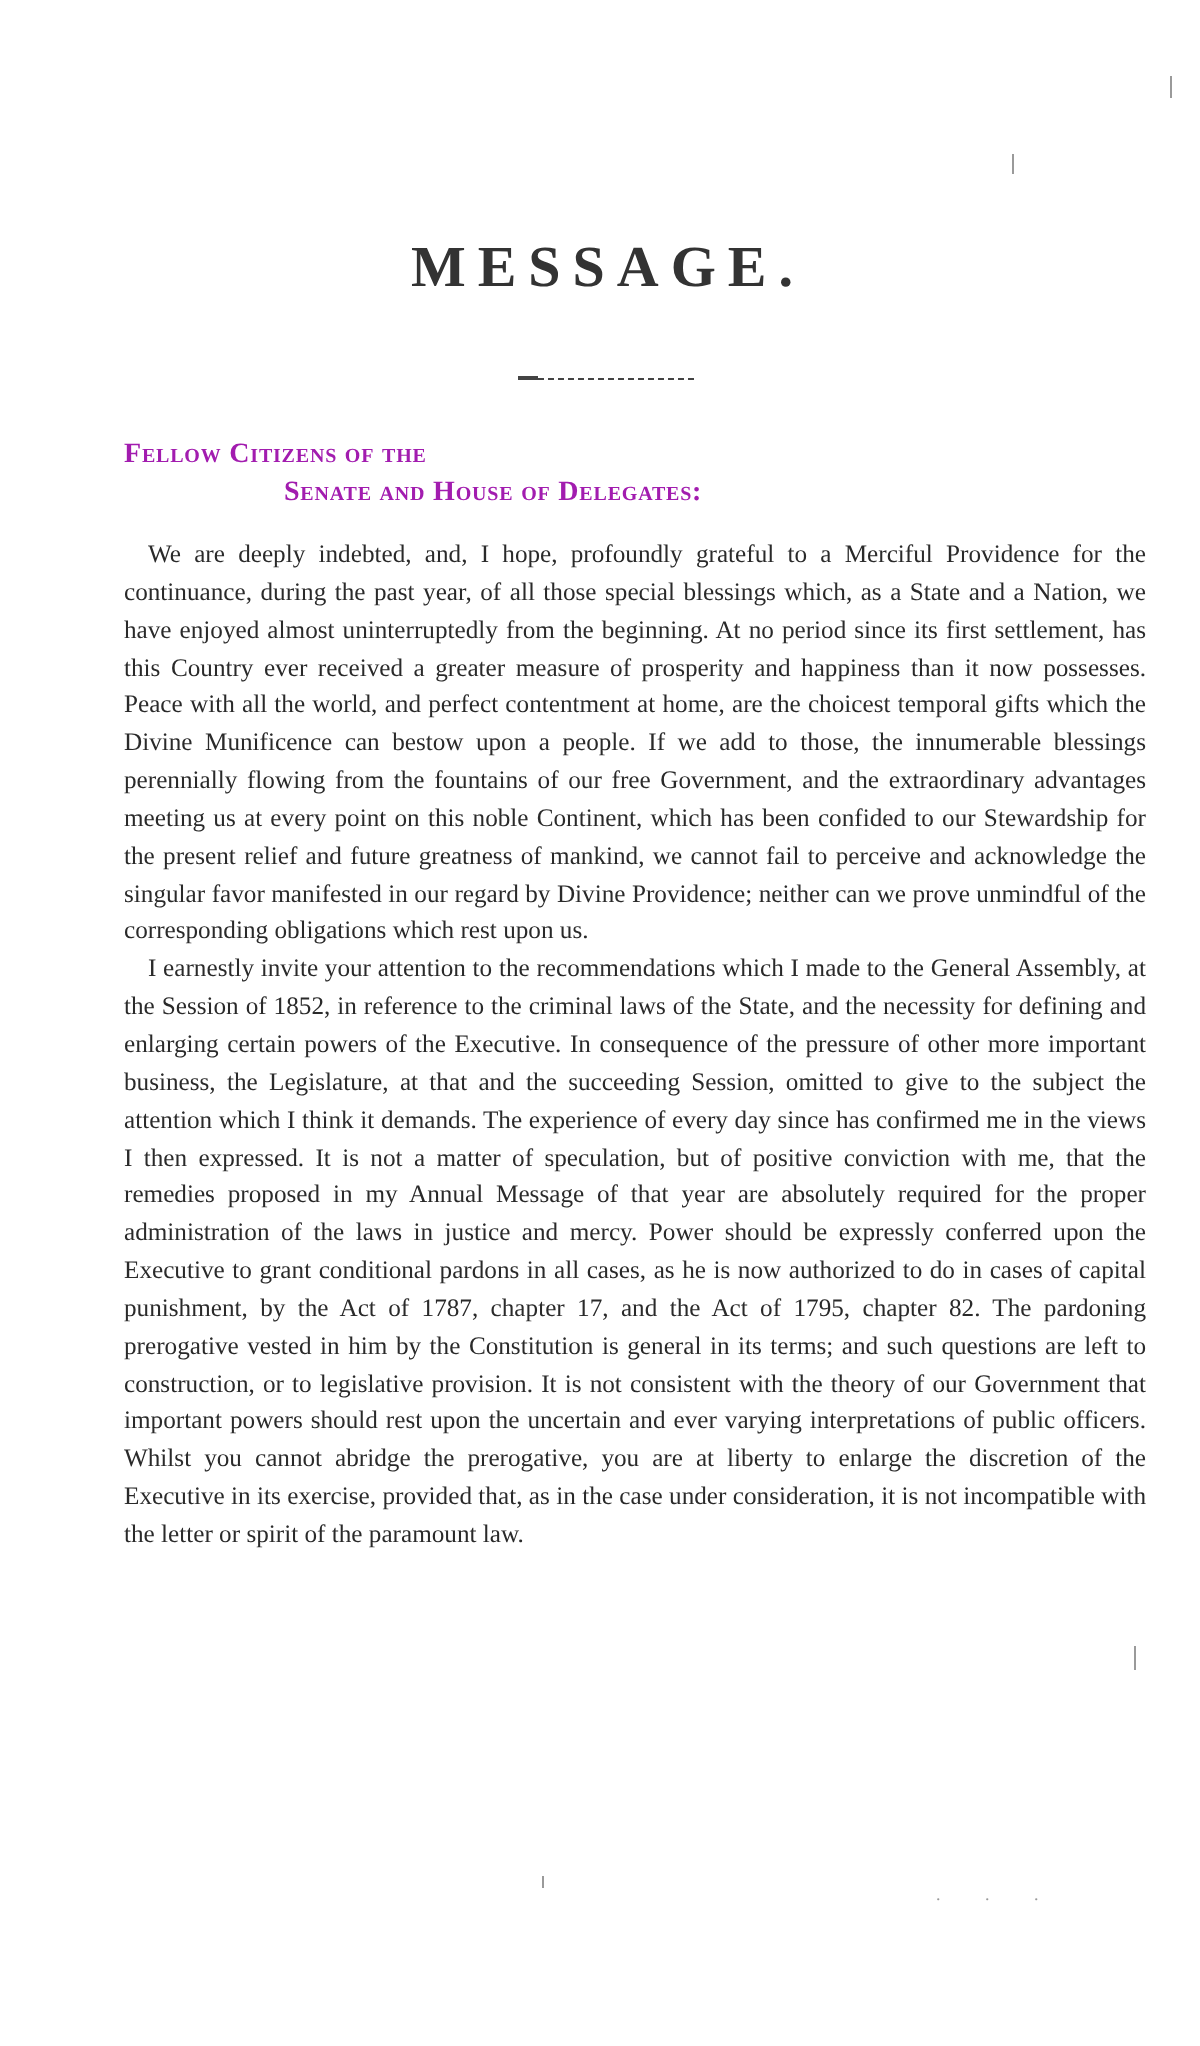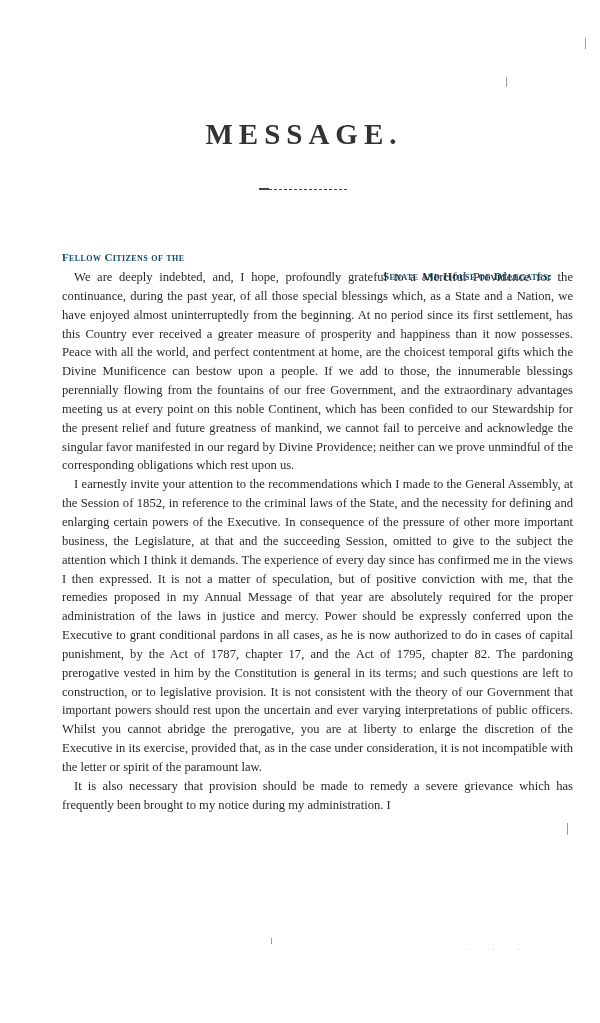--- a/index.html
+++ b/index.html
@@ -46,34 +46,33 @@
       content: "";
       position: absolute;
       left: 0;
       top: -2px;
       width: 10px;
       height: 2px;
       background: #444;
     }
     .salutation {
       position: absolute;
-      top: 248px;
+      top: 218px;
       left: 62px;
       width: 490px;
-      font-size: 11px;
+      font-size: 14px;
       line-height: 19px;
       font-variant: small-caps;
       font-weight: bold;
       letter-spacing: 0.4px;
-      color: #0c4a6e;
+      color: #a21caf;
     }
     .salutation .line2 {
       display: block;
       padding-left: 80px;
-      text-align: right;
     }
     .body-text {
       position: absolute;
       top: 268px;
       left: 62px;
       width: 511px;
       font-size: 12.6px;
       line-height: 18.85px;
       text-align: justify;
       color: #2a2a2a;
@@ -102,16 +101,15 @@
 <div class="title-rule"></div>
 
 <div class="salutation">
   <span class="line1">Fellow Citizens of the</span>
   <span class="line2">Senate and House of Delegates:</span>
 </div>
 
 <div class="body-text">
   <p>We are deeply indebted, and, I hope, profoundly grateful to a Merciful Providence for the continuance, during the past year, of all those special blessings which, as a State and a Nation, we have enjoyed almost uninterruptedly from the beginning. At no period since its first settlement, has this Country ever received a greater measure of prosperity and happiness than it now possesses. Peace with all the world, and perfect contentment at home, are the choicest temporal gifts which the Divine Munificence can bestow upon a people. If we add to those, the innumerable blessings perennially flowing from the fountains of our free Government, and the extraordinary advantages meeting us at every point on this noble Continent, which has been confided to our Stewardship for the present relief and future greatness of mankind, we cannot fail to perceive and acknowledge the singular favor manifested in our regard by Divine Providence; neither can we prove unmindful of the corresponding obligations which rest upon us.</p>
   <p>I earnestly invite your attention to the recommendations which I made to the General Assembly, at the Session of 1852, in reference to the criminal laws of the State, and the necessity for defining and enlarging certain powers of the Executive. In consequence of the pressure of other more important business, the Legislature, at that and the succeeding Session, omitted to give to the subject the attention which I think it demands. The experience of every day since has confirmed me in the views I then expressed. It is not a matter of speculation, but of positive conviction with me, that the remedies proposed in my Annual Message of that year are absolutely required for the proper administration of the laws in justice and mercy. Power should be expressly conferred upon the Executive to grant conditional pardons in all cases, as he is now authorized to do in cases of capital punishment, by the Act of 1787, chapter 17, and the Act of 1795, chapter 82. The pardoning prerogative vested in him by the Constitution is general in its terms; and such questions are left to construction, or to legislative provision. It is not consistent with the theory of our Government that important powers should rest upon the uncertain and ever varying interpretations of public officers. Whilst you cannot abridge the prerogative, you are at liberty to enlarge the discretion of the Executive in its exercise, provided that, as in the case under consideration, it is not incompatible with the letter or spirit of the paramount law.</p>
-  <p>It is also necessary that provision should be made to remedy a severe grievance which has frequently been brought to my notice during my administration. I</p>
 </div>
 
 <div class="page-noise" style="left:468px; top:942px;">. . .</div>
 
 </body></html>

